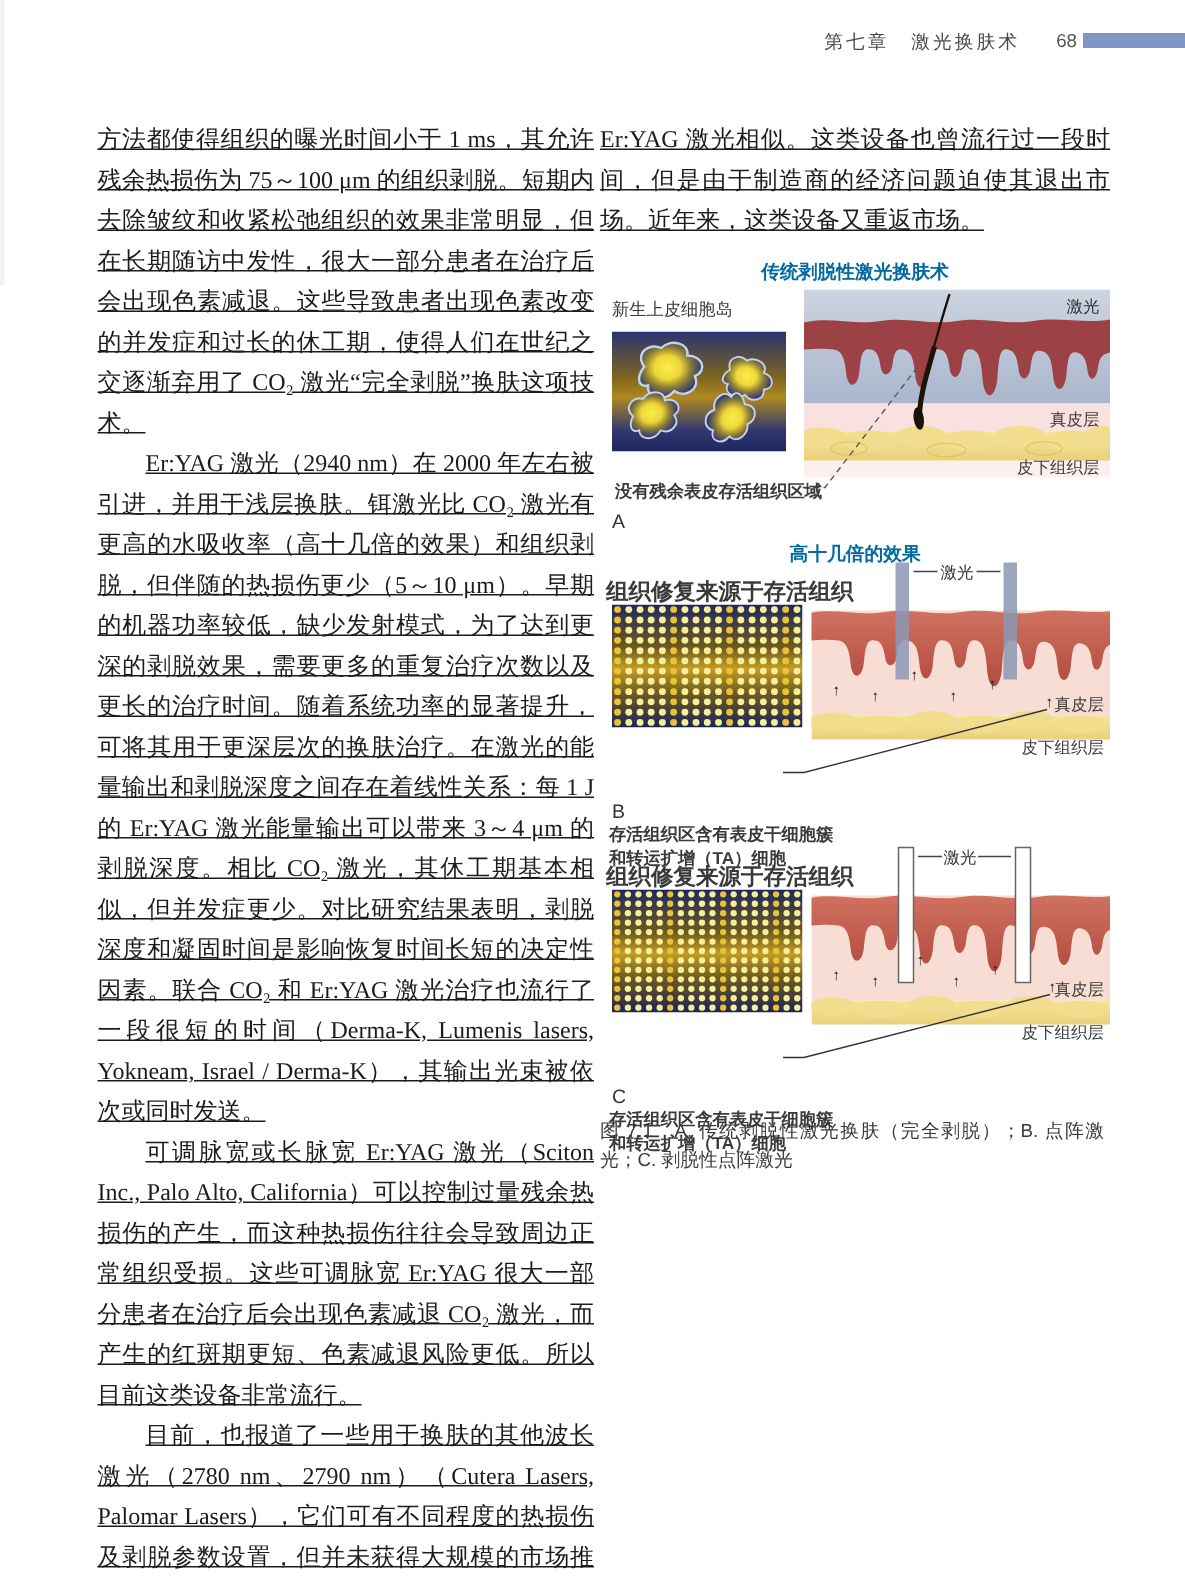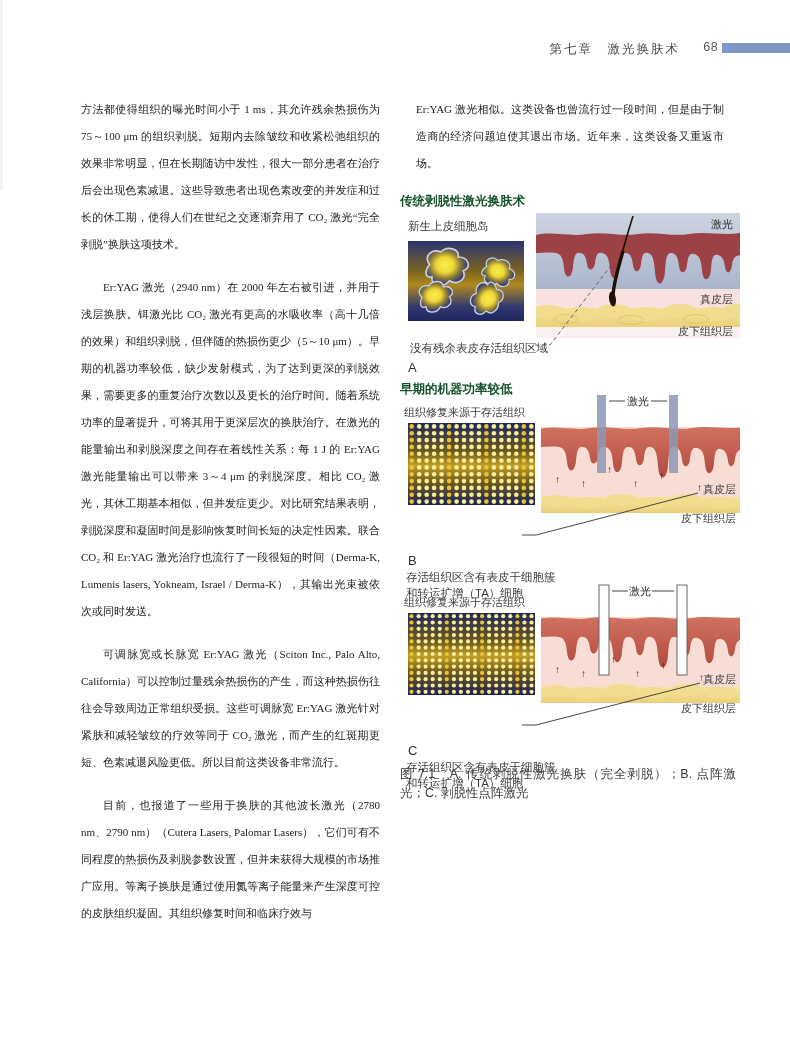--- a/index.html
+++ b/index.html
@@ -1,47 +1,47 @@
 <!DOCTYPE html>
 <html><head>
 <meta charset="utf-8">
 <style>
   html,body{margin:0;padding:0;background:#fff;}
   .page{position:relative;width:790px;height:1053px;background:#ffffff;overflow:hidden;
         font-family:"Liberation Serif","DejaVu Serif",serif;color:#1c1c1c;}
   .edge-shade{position:absolute;left:0;top:0;width:3px;height:190px;background:#eef1f5;}
 
   
-  .header{position:absolute;top:40px;left:0;right:0;height:16px;
-          font-family:Liberation Mono, monospace;}
+  .header{position:absolute;top:19px;left:0;right:0;height:16px;
+          font-family:Liberation Sans, sans-serif;}
   .header-chapter{position:absolute;right:110px;top:1px;font-size:12.5px;color:#4a4a4a;letter-spacing:2px;}
   .header-pagenum{position:absolute;right:72px;top:1px;font-size:12.5px;color:#555;}
   .header-bar{position:absolute;right:0;top:3px;width:68px;height:10px;background:#7d97c6;}
 
   
   .col-left{position:absolute;left:65px;top:80px;width:331px;}
   .col-right{position:absolute;left:400px;top:80px;width:340px;}
-  .body-p{margin:16px;font-size:11px;line-height:27px;text-align:justify;}
+  .body-p{margin:0;font-size:16px;line-height:27px;text-align:justify;text-decoration:underline;}
   .body-p.indent{text-indent:2em;}
   .fig-link{color:#4076b0;cursor:pointer;}
 
   
   .figure{margin-top:12px;font-family:"Liberation Sans","DejaVu Sans",sans-serif;color:#3a3a3a;}
   .panel{position:relative;width:340px;}
   .panel-a{height:188px;}
   .panel-b{height:190px;}
   .panel-c{height:188px;}
-  .panel-title{font-size:12.5px;font-weight:bold;color:#14532d;line-height:16px;}
+  .panel-title{text-align:center;font-size:12.5px;font-weight:bold;color:#0369a1;line-height:16px;}
   .inset-label{position:absolute;top:26px;left:8px;width:118px;text-align:left;font-size:11.5px;color:#3a3a3a;}
-  .repair-label{position:absolute;top:24px;left:4px;font-size:11px;color:#3a3a3a;}
+  .repair-label{position:absolute;top:24px;left:4px;font-size:15px;color:#3a3a3a;font-weight:bold;}
   .inset-svg-a{position:absolute;top:48px;left:8px;}
   .inset-svg-bc{position:absolute;top:42px;left:8px;}
   .skin-a{position:absolute;top:20px;left:136px;}
   .skin-bc{position:absolute;top:12px;left:141px;}
-  .callout{position:absolute;font-size:11.5px;color:#3a3a3a;line-height:16px;}
+  .callout{position:absolute;font-size:11.5px;color:#3a3a3a;line-height:16px;font-weight:bold;}
   .callout-a{top:147px;left:10px;width:150px;}
   .callout-bc{top:148px;left:6px;width:152px;margin-top:40px;}
   .panel-letter{position:absolute;left:8px;font-size:13px;color:#333;}
   .letter-a{top:167px;}
   .letter-bc{top:172px;}
   .overlay{position:absolute;top:0;left:0;pointer-events:none;}
   .caption{margin-top:6px;width:336px;font-size:12.5px;line-height:19px;color:#3a3a3a;text-align:justify;}
 
   svg text{font-family:"Liberation Sans","DejaVu Sans",sans-serif;}
 </style>
@@ -93,21 +93,21 @@
 
   <div class="header">
     <span class="header-chapter">第七章　激光换肤术</span>
     <span class="header-pagenum">68</span>
     <span class="header-bar"></span>
   </div>
 
   <div class="col-left">
     <p class="body-p">方法都使得组织的曝光时间小于 1 ms，其允许残余热损伤为 75～100 μm 的组织剥脱。短期内去除皱纹和收紧松弛组织的效果非常明显，但在长期随访中发性，很大一部分患者在治疗后会出现色素减退。这些导致患者出现色素改变的并发症和过长的休工期，使得人们在世纪之交逐渐弃用了 CO₂ 激光“完全剥脱”换肤这项技术。</p>
     <p class="body-p indent">Er:YAG 激光（2940 nm）在 2000 年左右被引进，并用于浅层换肤。铒激光比 CO₂ 激光有更高的水吸收率（高十几倍的效果）和组织剥脱，但伴随的热损伤更少（5～10 μm）。早期的机器功率较低，缺少发射模式，为了达到更深的剥脱效果，需要更多的重复治疗次数以及更长的治疗时间。随着系统功率的显著提升，可将其用于更深层次的换肤治疗。在激光的能量输出和剥脱深度之间存在着线性关系：每 1 J 的 Er:YAG 激光能量输出可以带来 3～4 μm 的剥脱深度。相比 CO₂ 激光，其休工期基本相似，但并发症更少。对比研究结果表明，剥脱深度和凝固时间是影响恢复时间长短的决定性因素。联合 CO₂ 和 Er:YAG 激光治疗也流行了一段很短的时间（Derma-K, Lumenis lasers, Yokneam, Israel / Derma-K），其输出光束被依次或同时发送。</p>
-    <p class="body-p indent">可调脉宽或长脉宽 Er:YAG 激光（Sciton Inc., Palo Alto, California）可以控制过量残余热损伤的产生，而这种热损伤往往会导致周边正常组织受损。这些可调脉宽 Er:YAG 激光针对紧肤和减轻皱纹的疗效等同于 CO₂ 激光，而产生的红斑期更短、色素减退风险更低。所以目前这类设备非常流行。</p>
+    <p class="body-p indent">可调脉宽或长脉宽 Er:YAG 激光（Sciton Inc., Palo Alto, California）可以控制过量残余热损伤的产生，而这种热损伤往往会导致周边正常组织受损。这些可调脉宽 Er:YAG 很大一部分患者在治疗后会出现色素减退 CO₂ 激光，而产生的红斑期更短、色素减退风险更低。所以目前这类设备非常流行。</p>
     <p class="body-p indent">目前，也报道了一些用于换肤的其他波长激光（2780 nm、2790 nm）（Cutera Lasers, Palomar Lasers），它们可有不同程度的热损伤及剥脱参数设置，但并未获得大规模的市场推广应用。等离子换肤是通过使用氮等离子能量来产生深度可控的皮肤组织凝固。其组织修复时间和临床疗效与</p>
   </div>
 
   <div class="col-right">
     <p class="body-p">Er:YAG 激光相似。这类设备也曾流行过一段时间，但是由于制造商的经济问题迫使其退出市场。近年来，这类设备又重返市场。</p>
 
     <div class="figure">
 
       <div class="panel panel-a">
         <div class="panel-title">传统剥脱性激光换肤术</div>
@@ -149,21 +149,21 @@
           <text x="197" y="122" text-anchor="end" font-size="11" fill="#3a3a3a">皮下组织层</text>
         </svg>
         <svg class="overlay" width="340" height="188">
           <polyline points="135,152 150,152 213,70" fill="none" stroke="#555" stroke-width="0.9" stroke-dasharray="4 3"></polyline>
         </svg>
         <div class="callout callout-a">没有残余表皮存活组织区域</div>
         <div class="panel-letter letter-a">A</div>
       </div>
 
       <div class="panel panel-b">
-        <div class="panel-title">早期的机器功率较低</div>
+        <div class="panel-title">高十几倍的效果</div>
         <div class="repair-label">组织修复来源于存活组织</div>
         <svg class="inset-svg-bc" width="127" height="82" viewBox="0 0 127 82">
           <rect x="0" y="0" width="127" height="82" fill="url(#insetbg)"></rect>
         <circle cx="3.7" cy="3.4" r="2.3" fill="#e8c335"></circle>
             <circle cx="11.2" cy="3.4" r="2.3" fill="#f6ef9a"></circle>
             <circle cx="18.7" cy="3.4" r="2.3" fill="#f6ef9a"></circle>
             <circle cx="26.1" cy="3.4" r="2.3" fill="#f6ef9a"></circle>
             <circle cx="33.6" cy="3.4" r="2.3" fill="#f6ef9a"></circle>
             <circle cx="41.1" cy="3.4" r="2.3" fill="#e8c335"></circle>
             <circle cx="48.6" cy="3.4" r="2.3" fill="#f6ef9a"></circle>

